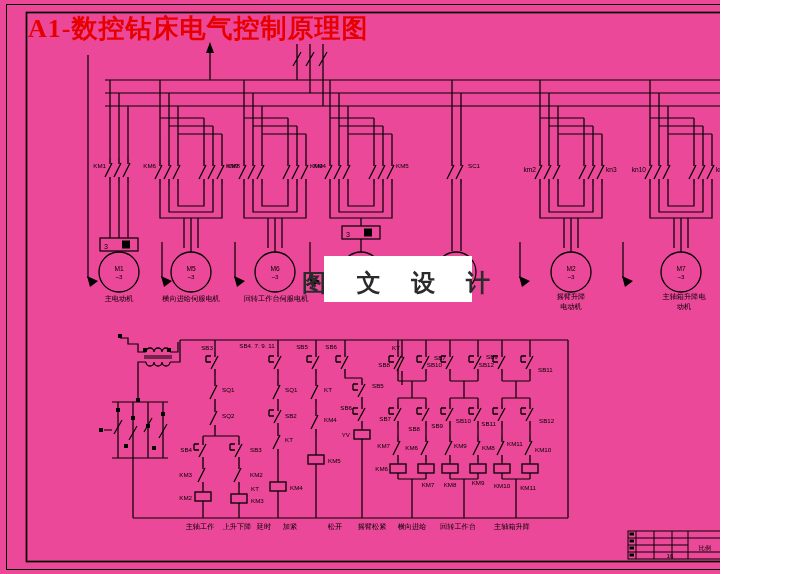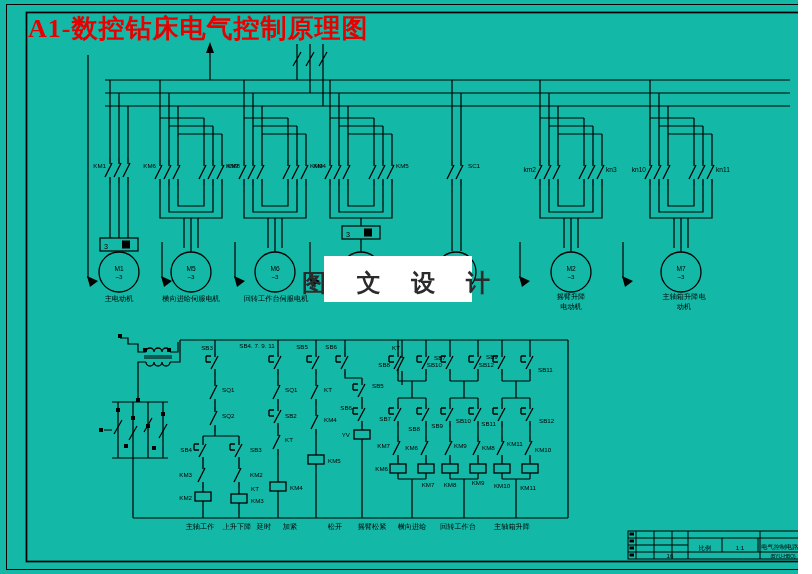--- a/index.html
+++ b/index.html
@@ -1,16 +1,16 @@
 <!DOCTYPE html>
 <html><head>
 <meta charset="utf-8">
 <style>
   html,body{margin:0;padding:0;background:#fff}
-  .sheet{position:relative;width:798px;height:574px;background:#14b8a6;overflow:hidden}
+  .sheet{position:relative;width:720px;height:574px;background:#ec4899;overflow:hidden}
   svg{position:absolute;left:0;top:0}
   text{font-family:"Liberation Sans","DejaVu Sans",sans-serif;fill:#000}
   .w{fill:none;stroke:#000;stroke-width:1.2}
   .w2{fill:none;stroke:#000;stroke-width:1.3}
   .fr{fill:none;stroke:#000;stroke-width:1}
   .fr2{fill:none;stroke:#000;stroke-width:1.7}
   .t5{font-size:4.8px}.t6{font-size:6.2px}.t65{font-size:6.6px}.t7{font-size:7.2px}
   .mid{text-anchor:middle}.end{text-anchor:end}
   .title{font-family:"Liberation Serif","DejaVu Serif",serif;font-size:26px;font-weight:700;fill:#e60000;letter-spacing:1px}
   .wm{font-size:24px;font-weight:600;fill:#2b2b2b;letter-spacing:12px}

